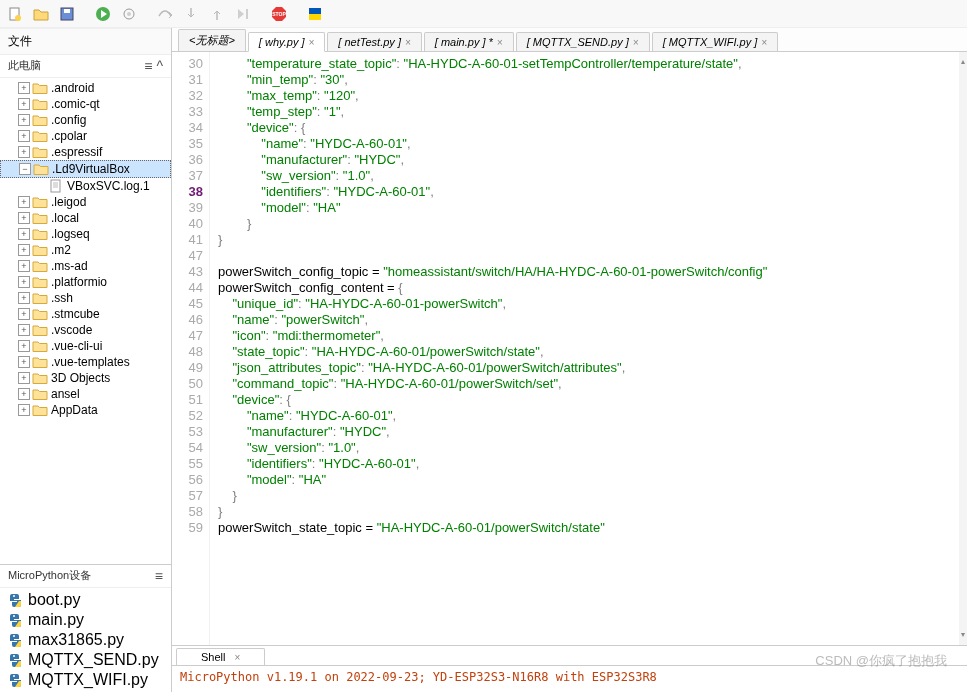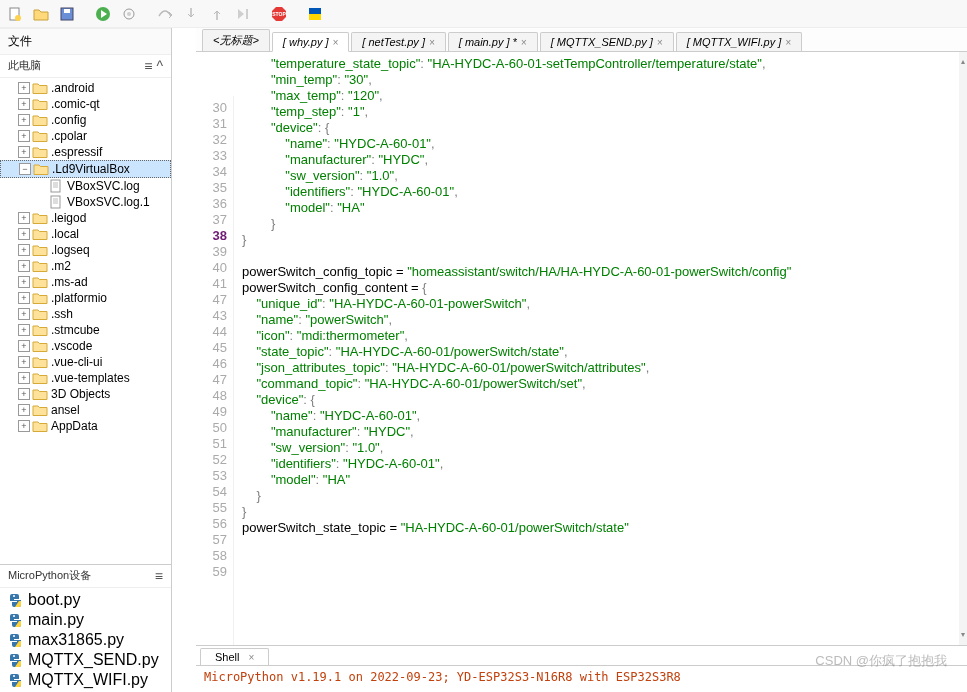--- a/index.html
+++ b/index.html
@@ -3,21 +3,21 @@
 <meta charset="utf-8">
 <style>
 * { margin: 0; padding: 0; box-sizing: border-box; font-family: "Segoe UI", Tahoma, sans-serif; }
 body { background: #fff; font-size: 12px; width: 967px; height: 692px; overflow: hidden; position: relative; }
 
 .toolbar { height: 28px; background: #f8f8f8; display: flex; align-items: center; padding: 2px 4px; gap: 4px; border-bottom: 1px solid #eee; }
 .tb-btn { width: 22px; height: 22px; display: flex; align-items: center; justify-content: center; cursor: pointer; border-radius: 2px; }
 .tb-sep { width: 6px; }
 .icon-svg { width: 16px; height: 16px; }
 
-.main-layout { display: flex; height: calc(100% - 28px); gap: 24px; }
+.main-layout { display: flex; height: calc(100% - 28px); }
 .sidebar { width: 172px; border-right: 1px solid #ccc; display: flex; flex-direction: column; background: #fff; }
 .sb-header { padding: 4px 8px; display: flex; justify-content: space-between; align-items: center; border-top: 1px solid #eee; border-bottom: 1px solid #eee; background: #fafafa; }
 .sb-header span { font-size: 12px; }
 .sb-menu { font-size: 14px; color: #555; cursor: pointer; }
 .sb-path { padding: 3px 8px; font-size: 11px; color: #333; border-bottom: 1px solid #eee; display: flex; justify-content: space-between; }
 .sb-tree { flex: 1; overflow-y: auto; padding: 2px 0; }
 .tree-item { display: flex; align-items: center; padding: 1px 4px; cursor: pointer; font-size: 12px; white-space: nowrap; }
 .tree-item.selected { background: #cce5ff; border: 1px dotted #666; }
 .tree-toggle { width: 12px; height: 12px; display: inline-flex; align-items: center; justify-content: center; margin-right: 2px; font-size: 9px; color: #555; border: 1px solid #999; background: #fff; }
 .tree-toggle.empty { visibility: hidden; }
@@ -30,31 +30,31 @@
 .mp-item { display: flex; align-items: center; padding: 1px 4px; font-size: 16px; cursor: pointer; }
 .py-icon { width: 16px; height: 14px; margin-right: 4px; display: inline-flex; }
 
 .editor-area { flex: 1; display: flex; flex-direction: column; overflow: hidden; }
 .tab-bar { display: flex; align-items: flex-end; height: 24px; padding-left: 6px; border-bottom: 1px solid #ccc; background: #fdfdfd; gap: 2px; }
 .tab { padding: 3px 10px; font-size: 11px; border: 1px solid #ccc; border-bottom: none; background: #f4f4f4; cursor: pointer; border-radius: 2px 2px 0 0; display: flex; align-items: center; gap: 4px; font-style: italic; }
 .tab.active { background: #fff; border-bottom: 1px solid #fff; margin-bottom: -1px; }
 .tab-close { color: #888; font-size: 10px; cursor: pointer; }
 
 .code-view { flex: 1; display: flex; overflow: hidden; font-family: Consolas, "Courier New", monospace; font-size: 13px; line-height: 16px; }
-.gutter { width: 38px; background: #fff; color: #aaa; text-align: right; padding: 4px 6px 4px 0; user-select: none; border-right: 1px solid #f0f0f0; margin-top: 44px; }
+.gutter { width: 38px; background: #fff; color: #aaa; text-align: right; padding: 4px 6px 4px 0; user-select: none; border-right: 1px solid #f0f0f0; }
 .gutter div { height: 16px; }
 .gutter .current { color: #701a75; font-weight: bold; }
 .code-body { flex: 1; padding: 4px 8px; white-space: pre; overflow: hidden; color: #000; }
 .code-body div { height: 16px; }
 .s { color: #008000; } 
 .p { color: #808080; } 
 
 .shell-area { border-top: 1px solid #ccc; }
 .shell-tabs { display: flex; padding: 2px 4px 0 4px; border-bottom: 1px solid #ccc; }
-.shell-tab { padding: 2px 14px; border: 1px solid #ccc; border-bottom: none; background: #fff; font-size: 11px; border-radius: 2px 2px 0 0; cursor: pointer; }
+.shell-tab { padding: 2px 24px; border: 1px solid #ccc; border-bottom: none; background: #fff; font-size: 11px; border-radius: 2px 2px 0 0; cursor: pointer; }
 .shell-tab-close { color: #888; margin-left: 6px; font-size: 10px; }
 .shell-body { height: 26px; padding: 4px 8px; font-family: Consolas, monospace; font-size: 12px; color: #c2410c; }
 
 .watermark { position: absolute; bottom: 22px; right: 20px; color: rgba(120,120,120,0.5); font-size: 13px; pointer-events: none; }
 
 .scroll-hint-v { width: 8px; background: #f4f4f4; display: flex; flex-direction: column; align-items: center; padding: 2px 0; justify-content: space-between; color: #888; font-size: 8px; }
 </style>
 </head>
 <body>
 
@@ -187,30 +187,20 @@
           <span>.espressif</span>
         </div>
         <div class="tree-item indent-1 selected">
           <span class="tree-toggle">−</span>
           <span class="tree-icon">
             <svg width="16" height="14">
               <path d="M1 3 h5 l1.5 1.5 h7.5 v8 h-14 z" fill="#ffe29a" stroke="#d6a939"></path>
             </svg>
           </span>
           <span>.Ld9VirtualBox</span>
-        </div>
-        <div class="tree-item indent-2">
-          <span class="tree-toggle empty">+</span>
-          <span class="tree-icon">
-            <svg width="16" height="14">
-              <rect x="3" y="1" width="9" height="12" fill="#fff" stroke="#999"></rect>
-              <path d="M5 4 h5 M5 6 h5 M5 8 h5" stroke="#bbb"></path>
-            </svg>
-          </span>
-          <span>VBoxSVC.log</span>
         </div>
         <div class="tree-item indent-2">
           <span class="tree-toggle empty">+</span>
           <span class="tree-icon">
             <svg width="16" height="14">
               <rect x="3" y="1" width="9" height="12" fill="#fff" stroke="#999"></rect>
               <path d="M5 4 h5 M5 6 h5 M5 8 h5" stroke="#bbb"></path>
             </svg>
           </span>
           <span>VBoxSVC.log.1</span>

